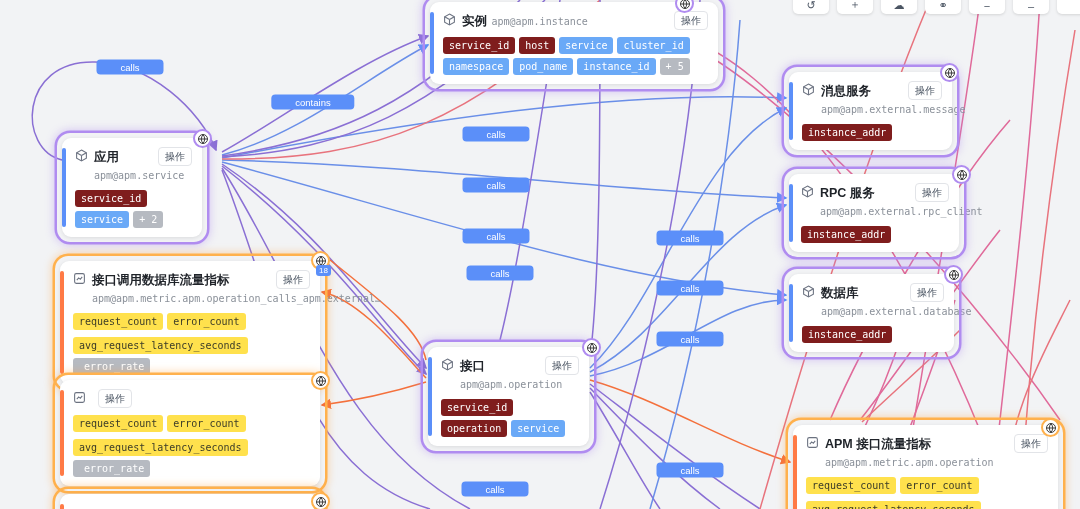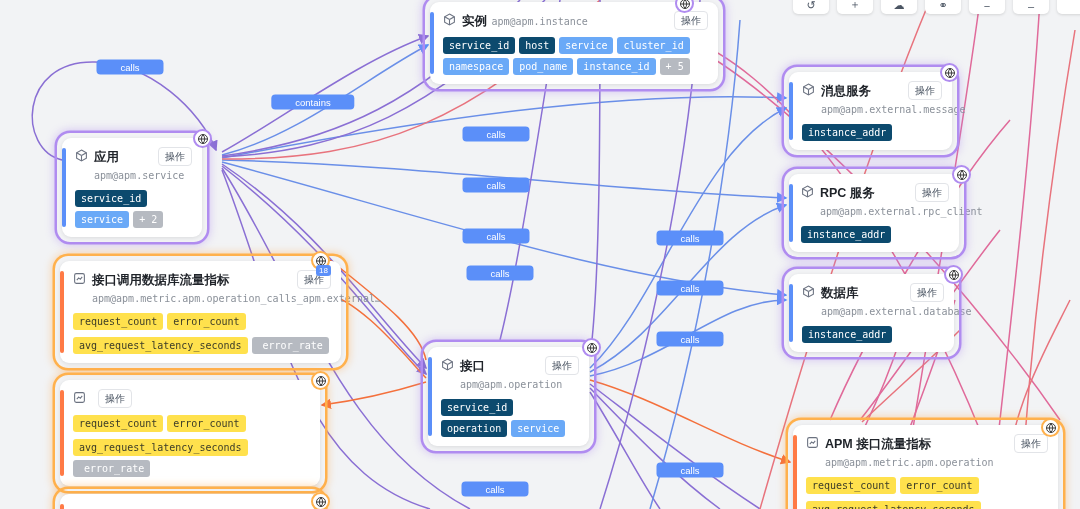--- a/index.html
+++ b/index.html
@@ -58,21 +58,21 @@
   .op-btn{
     flex:0 0 auto;margin-left:6px;border:1px solid #e2e4e8;background:#fff;
     border-radius:4px;font-size:10px;color:#4b5563;padding:3px 6px;line-height:11px;
     white-space:nowrap;
   }
   .tags{display:flex;flex-wrap:wrap;gap:4px;margin-top:7px;}
   .tag{
     font-size:10px;line-height:13px;padding:2px 6px;border-radius:3px;color:#fff;
     font-family:"DejaVu Sans Mono","Liberation Mono",monospace;white-space:nowrap;
   }
-  .tag.purple{background:#0c4a6e;}
+  .tag.purple{background:#7f1d1d;}
   .tag.blue{background:#6aa9f7;}
   .tag.grey{background:#b6bac1;}
   .tag.yellow{background:#ffe14d;color:#3c3c28;}
   .tag.greydark{background:#b6bac1;color:#fff;padding-left:11px;}
 
   
   .handle{
     position:absolute;width:19px;height:19px;border-radius:50%;
     background:#fff;display:flex;align-items:center;justify-content:center;
     box-sizing:border-box;
@@ -351,21 +351,21 @@
       <span class="tag blue">service</span>
     </div>
   </div>
   <div class="handle" style="left:582px;top:338px;border:2px solid #b08cf0;">
     <svg viewBox="0 0 24 24" fill="none" stroke="#3d3d3d" stroke-width="2">
         <circle cx="12" cy="12" r="9"></circle>
         <path d="M3 12h18M12 3a15 15 0 0 1 0 18M12 3a15 15 0 0 0 0 18"></path>
       </svg>
   </div>
 
-  <div class="node" style="left:60px;top:261px;width:281px;">
+  <div class="node" style="left:60px;top:261px;width:260px;">
     <div class="glow" style="box-shadow:0 0 0 2.5px #ffb14d, 0 0 9px 3px rgba(255,160,60,.40);"></div>
     <div class="leftbar" style="background:#ff7a45;"></div>
     <div class="node-head">
       <span class="node-ico">
         <svg viewBox="0 0 24 24" fill="none" stroke="currentColor" stroke-width="2">
             <rect x="3" y="3" width="18" height="18" rx="3"></rect>
             <path d="M7 15l3.5-4 3 2.5L17 9"></path>
           </svg>
       </span>
       <span class="node-titles">

